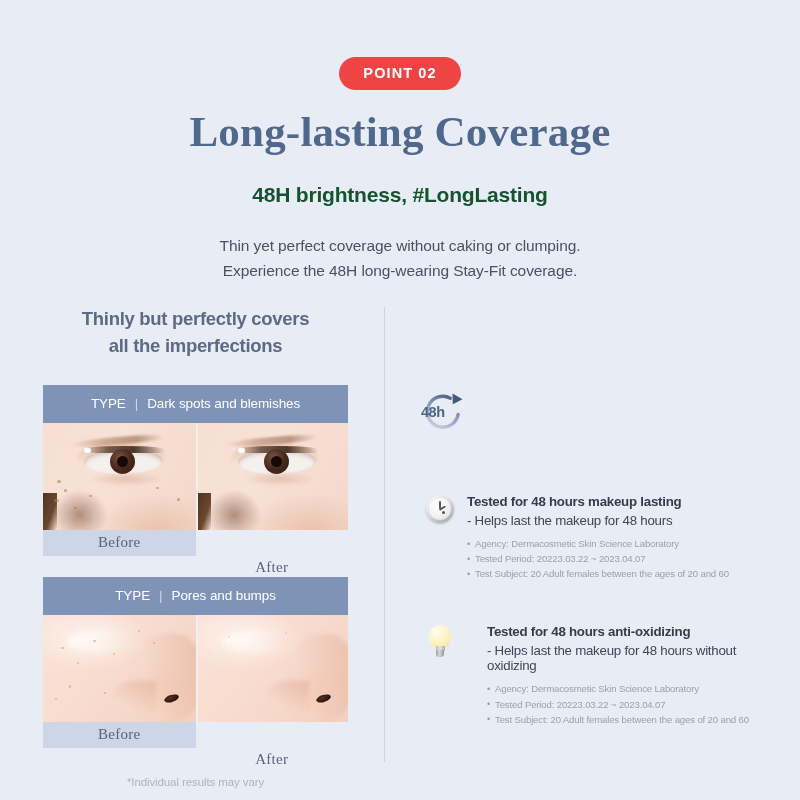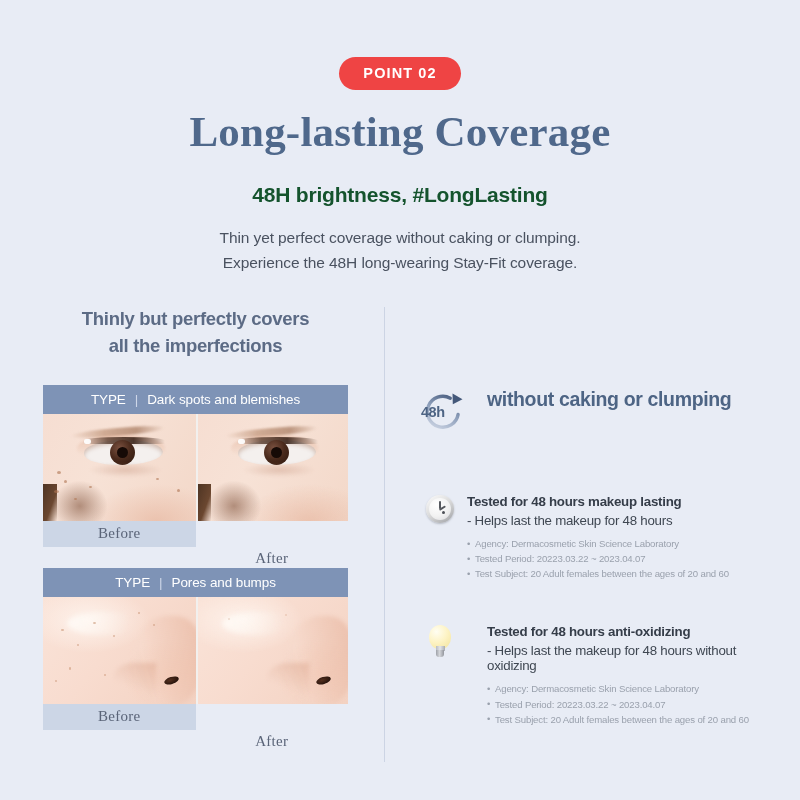--- a/index.html
+++ b/index.html
@@ -39,21 +39,21 @@
     font-size: 21px;
     font-weight: bold;
     color: #14532d;
     margin-top: 27px;
     letter-spacing: -0.2px;
   }
 
   .desc {
     font-size: 15.5px;
     color: #4a5260;
-    margin-top: 18px;
+    margin-top: 26px;
     line-height: 1.62;
     letter-spacing: -0.1px;
   }
 
   
   .divider {
     position: absolute;
     left: 384px;
     top: 307px;
     width: 1px;
@@ -75,21 +75,21 @@
     font-weight: bold;
     color: #5c6b85;
     line-height: 1.45;
     letter-spacing: -0.3px;
   }
 
   .compare-card { width: 305px; margin-top: 25px; }
   .compare-card.second { margin-top: 21px; }
 
   .type-bar {
-    height: 29px;
+    height: 38px;
     background: #7e93b6;
     color: #ffffff;
     font-size: 13.5px;
     display: flex;
     align-items: center;
     justify-content: center;
     letter-spacing: -0.1px;
   }
   .type-bar .sep {
     margin: 0 9px;
@@ -444,20 +444,21 @@
         <div class="pore" style="left:20%;top:20%;width:2px;height:2px;opacity:.55;"></div>
         <div class="pore" style="left:58%;top:16%;width:2px;height:2px;opacity:.55;"></div>
       </div>
     </div>
     <div class="cap-row">
       <div class="cap before">Before</div>
       <div class="cap after">After</div>
     </div>
   </div>
 
+  <div class="footnote">*Individual results may vary</div>
 </div>
 
 <div class="right-col">
 
   <div class="claim">
     <div class="badge48">
       <svg width="46" height="46" viewBox="0 0 46 46" aria-hidden="true">
         <defs>
           <linearGradient id="arcGrad" x1="0" y1="1" x2="1" y2="0">
             <stop offset="0%" stop-color="#d3dae8"></stop>
@@ -466,21 +467,20 @@
           </linearGradient>
         </defs>
         <path d="M34 12.5 A15.5 15.5 0 1 0 35.2 30.5" fill="none" stroke="url(#arcGrad)" stroke-width="3.4" stroke-linecap="round" transform="rotate(-22 23 23)"></path>
         <path d="M31.5 4.5 L41.5 10.2 L31.8 15.2 Z" fill="#44587a"></path>
       </svg>
       <div style="position:absolute;left:0;top:0;width:46px;height:46px;display:flex;align-items:center;">
         <span style="font-size:14.5px;font-weight:bold;color:#4d6484;letter-spacing:-0.5px;">48h</span>
       </div>
     </div>
     <div class="claim-text">
-      <div>without caking or clumping</div>
     </div>
   </div>
 
   <div class="test-block first">
     <div class="test-icon">
       <div class="clock-icon">
         <div class="clock-face">
           <div class="hand-m"></div>
           <div class="hand-h"></div>
           <div class="clock-pin"></div>

